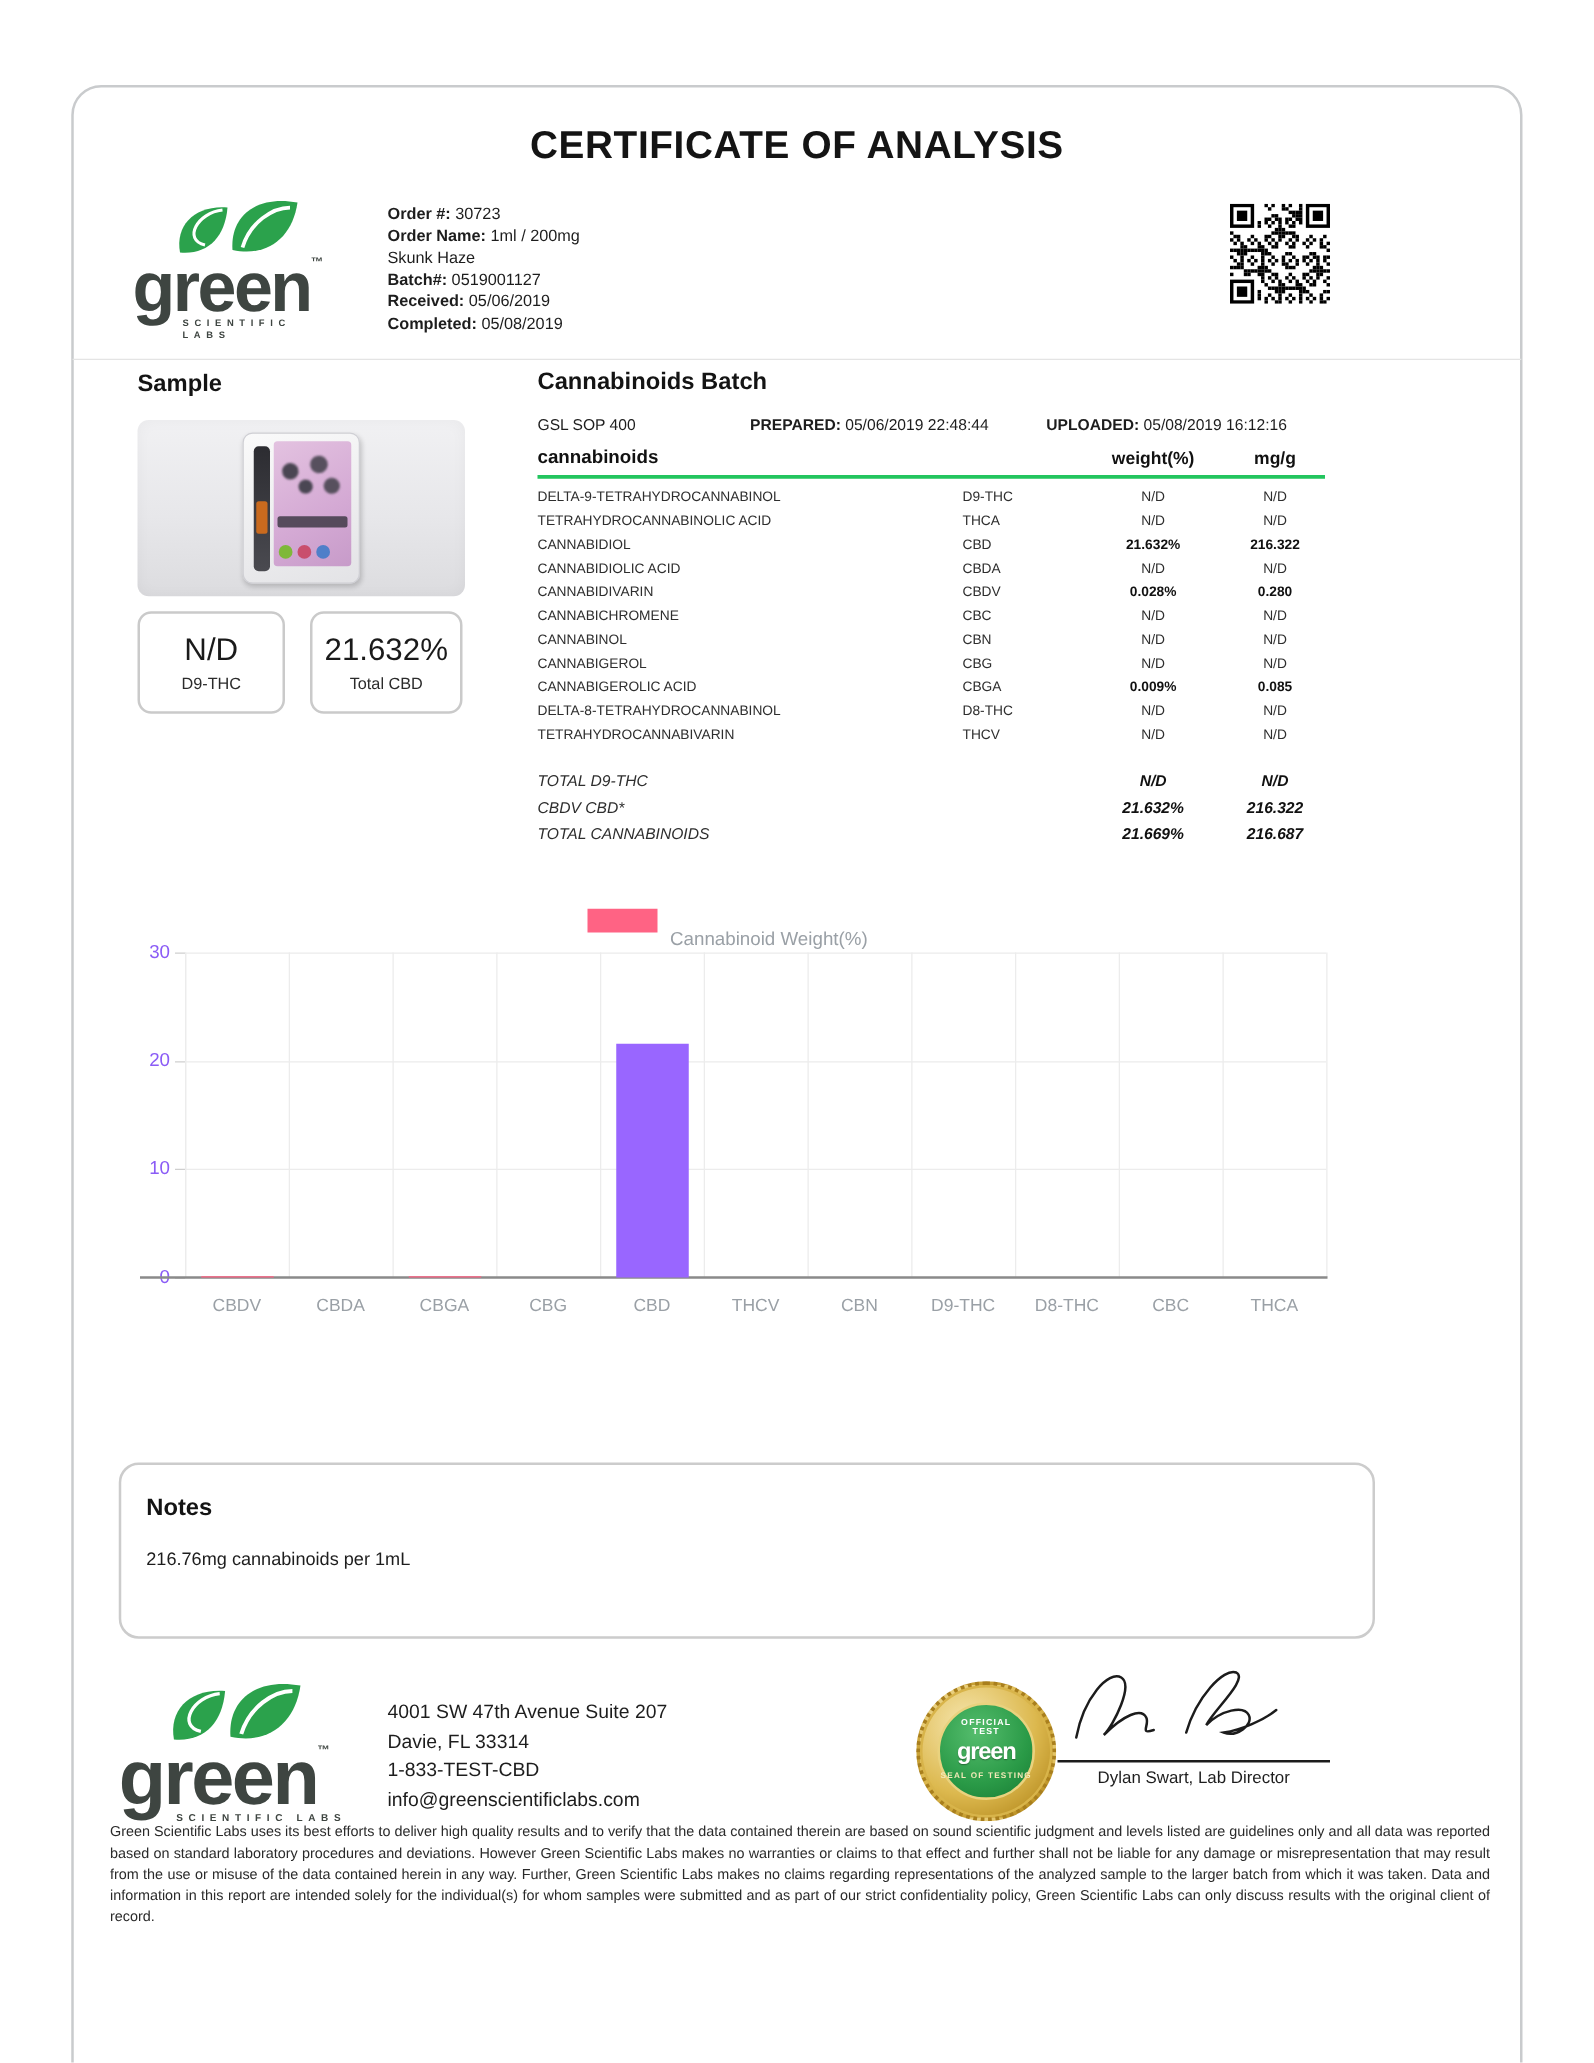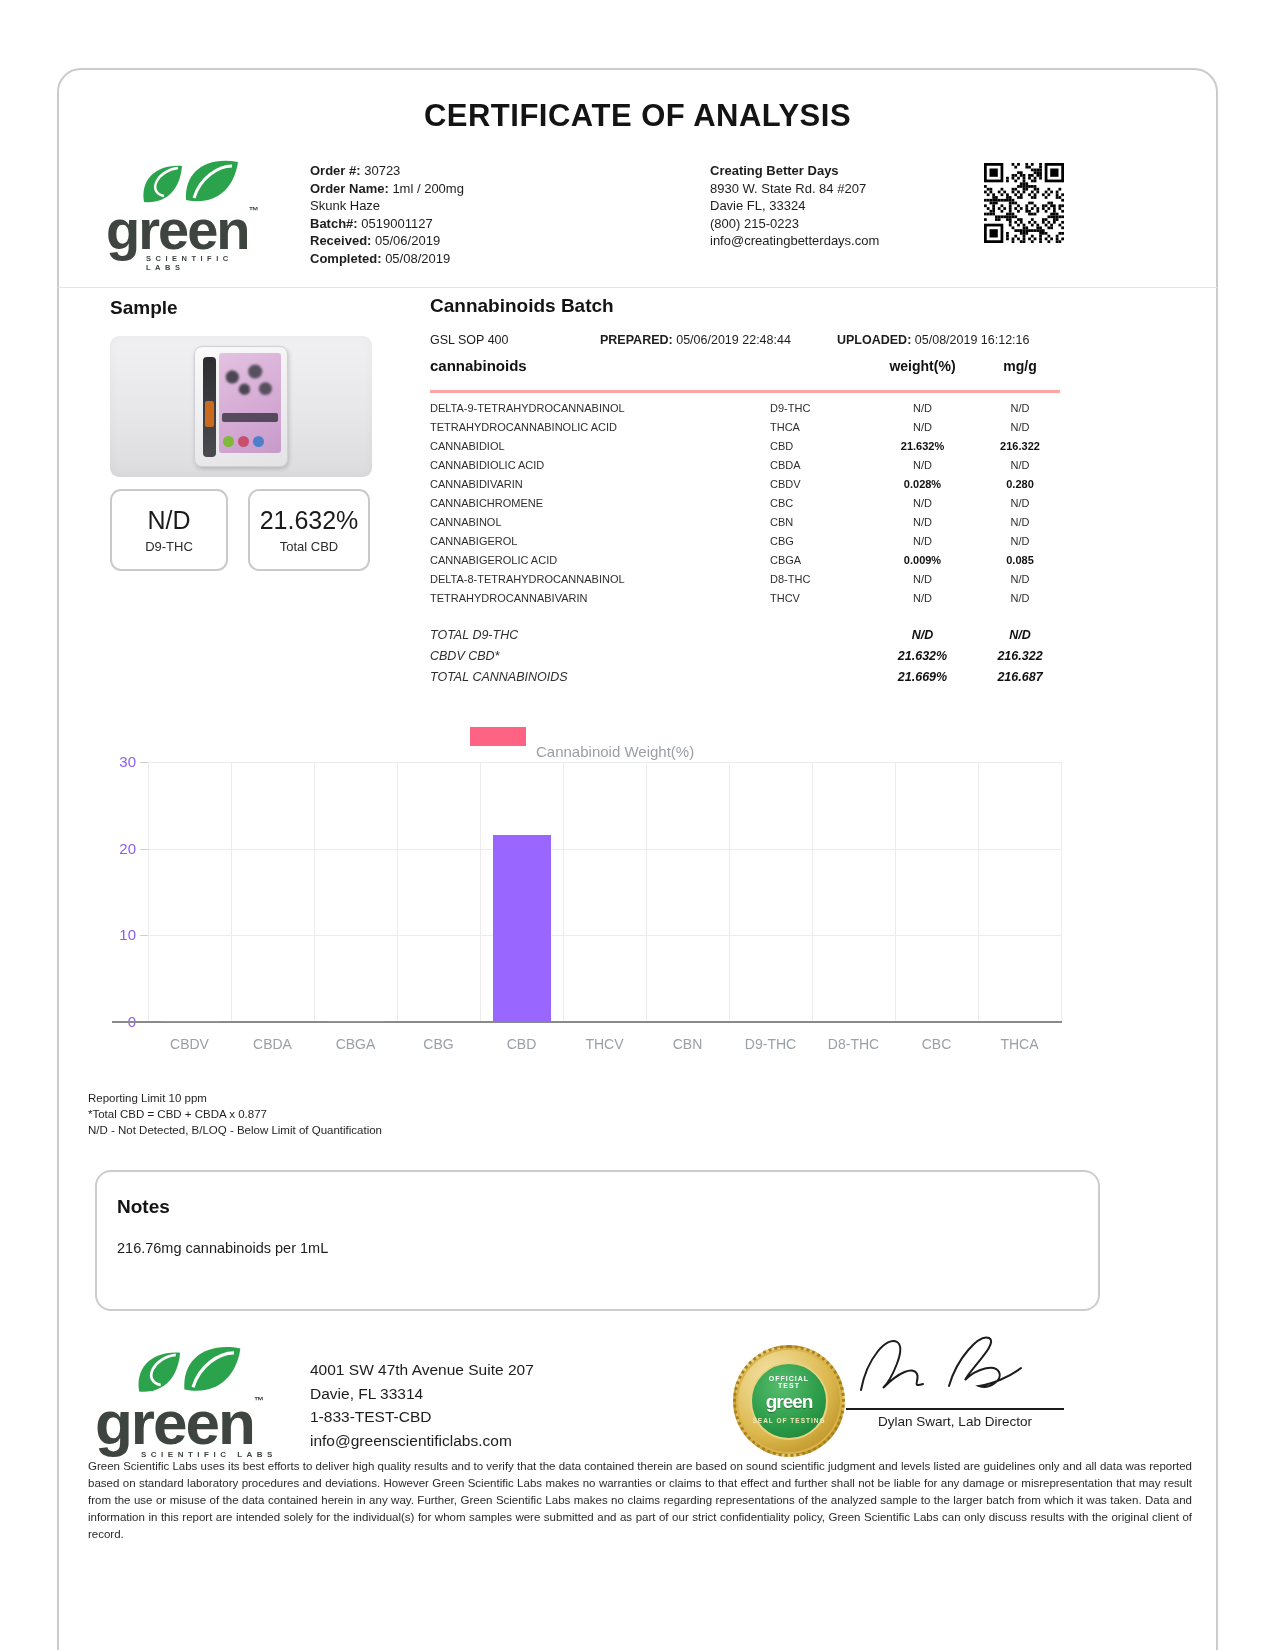--- a/index.html
+++ b/index.html
@@ -66,21 +66,21 @@
   .badge-label { font-size:13px; color:#2b2b2b; margin-top:4px; }
 
   
   .test-meta { position:absolute; top:333px; font-size:12.5px; color:#1d1d1d; }
   #meta-sop { left:430px; }
   #meta-prepared { left:600px; }
   #meta-uploaded { left:837px; }
   .test-meta b { font-weight:700; }
 
   .cb-table { position:absolute; left:430px; top:357px; width:630px; }
-  .cb-head { display:grid; grid-template-columns:340px 95px 115px 80px; align-items:end; padding-bottom:16px; border-bottom:3px solid #fca5a5; }
+  .cb-head { display:grid; grid-template-columns:340px 95px 115px 80px; align-items:end; padding-bottom:6px; border-bottom:3px solid #22c55e; }
   .cb-head .c0 { font-size:15px; font-weight:700; color:#111; }
   .cb-head .c2, .cb-head .c3 { font-size:14px; font-weight:700; color:#111; text-align:center; }
   .cb-row { display:grid; grid-template-columns:340px 95px 115px 80px; height:19px; align-items:center; font-size:11px; color:#2e2e2e; }
   .cb-row .w, .cb-row .m { text-align:center; }
   .cb-row.first { margin-top:5px; }
   .cb-row.boldvals .w, .cb-row.boldvals .m { font-weight:700; color:#111; }
   .cb-totals { margin-top:17px;font-style:italic; }
   .cb-total-row { display:grid; grid-template-columns:340px 95px 115px 80px; height:21px; align-items:center; font-size:12.5px; color:#2e2e2e; }
   .cb-total-row .w, .cb-total-row .m { text-align:center; font-weight:700; color:#111; }
 
@@ -143,27 +143,20 @@
     <div class="gsl-sub">SCIENTIFIC LABS</div>
   </div>
 
   <div class="info-block" id="order-info">
       <div><b>Order #: </b>30723</div>
       <div><b>Order Name: </b>1ml / 200mg</div>
       <div>Skunk Haze</div>
       <div><b>Batch#: </b>0519001127</div>
       <div><b>Received: </b>05/06/2019</div>
       <div><b>Completed: </b>05/08/2019</div>
-    </div>
-  <div class="info-block" id="client-info">
-      <div><b>Creating Better Days</b></div>
-      <div>8930 W. State Rd. 84 #207</div>
-      <div>Davie FL, 33324</div>
-      <div>(800) 215-0223</div>
-      <div>info@creatingbetterdays.com</div>
     </div>
 
   <svg class="qr" id="qr-code" viewBox="0 0 29 29">
       <rect x="0" y="0" width="29" height="29" fill="#fff"></rect>
       <rect x="0" y="0" width="7" height="7" fill="#000"></rect>
       <rect x="1" y="1" width="5" height="5" fill="#fff"></rect>
       <rect x="2" y="2" width="3" height="3" fill="#000"></rect>
       <rect x="22" y="0" width="7" height="7" fill="#000"></rect>
       <rect x="23" y="1" width="5" height="5" fill="#fff"></rect>
       <rect x="24" y="2" width="3" height="3" fill="#000"></rect>
@@ -576,25 +569,20 @@
       <div class="ytick-label" style="top: 1013px;">0</div>
       <div class="ytick-mark" style="top: 1022px;"></div>
       <div class="ytick-label" style="top: 926.333px;">10</div>
       <div class="ytick-mark" style="top: 935.333px;"></div>
       <div class="ytick-label" style="top: 839.667px;">20</div>
       <div class="ytick-mark" style="top: 848.667px;"></div>
       <div class="ytick-label" style="top: 753px;">30</div>
       <div class="ytick-mark" style="top: 762px;"></div>
     </div>
 
-  <div class="footnotes" id="footnotes">
-      <div>Reporting Limit 10 ppm</div>
-      <div>*Total CBD = CBD + CBDA x 0.877</div>
-      <div>N/D - Not Detected, B/LOQ - Below Limit of Quantification</div>
-    </div>
 
   <div class="notes-box">
     <div class="notes-heading">Notes</div>
     <div class="notes-body">216.76mg cannabinoids per 1mL</div>
   </div>
 
   <div class="gsl-logo" id="logo-foot">
     <svg class="leaves" width="132" height="56" style="left:32px; top:-2px;" viewBox="0 0 120 52">
       <path d="M10,46 C6,24 22,8 48,10 C46,34 32,48 10,46 Z" fill="#2BA24C"></path>
       <path d="M30,40 C12,36 24,14 44,12" fill="none" stroke="#fff" stroke-width="2.5"></path>

